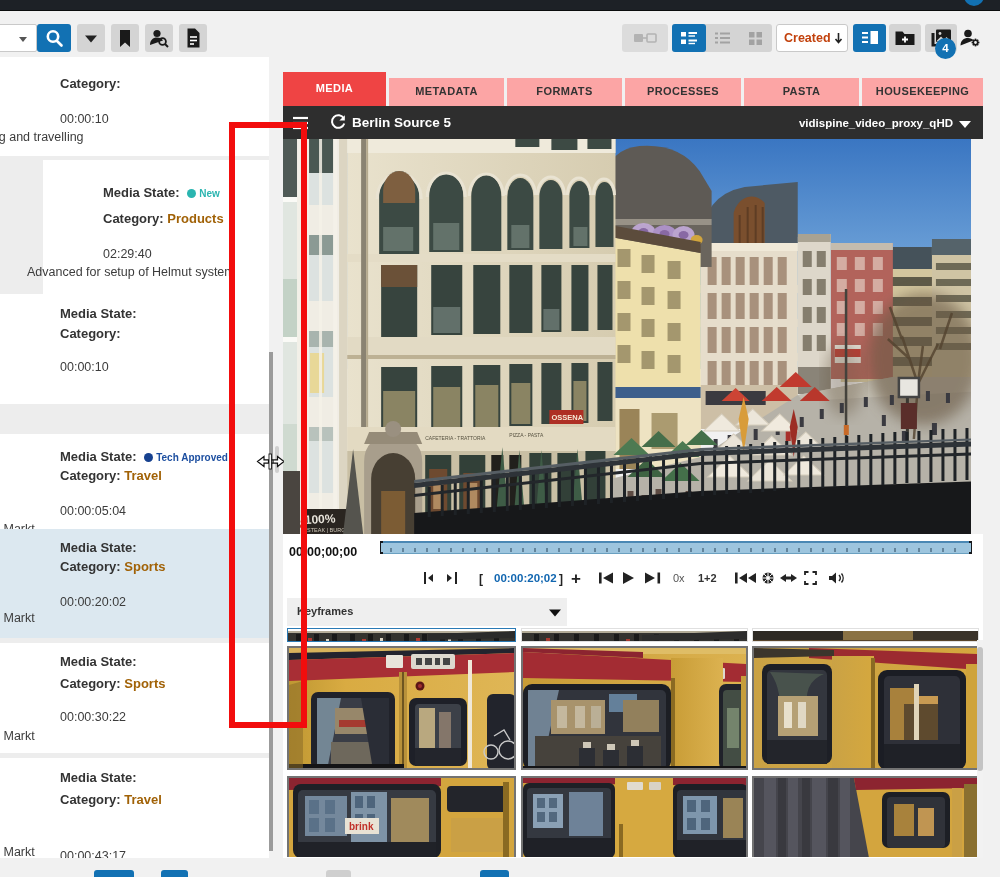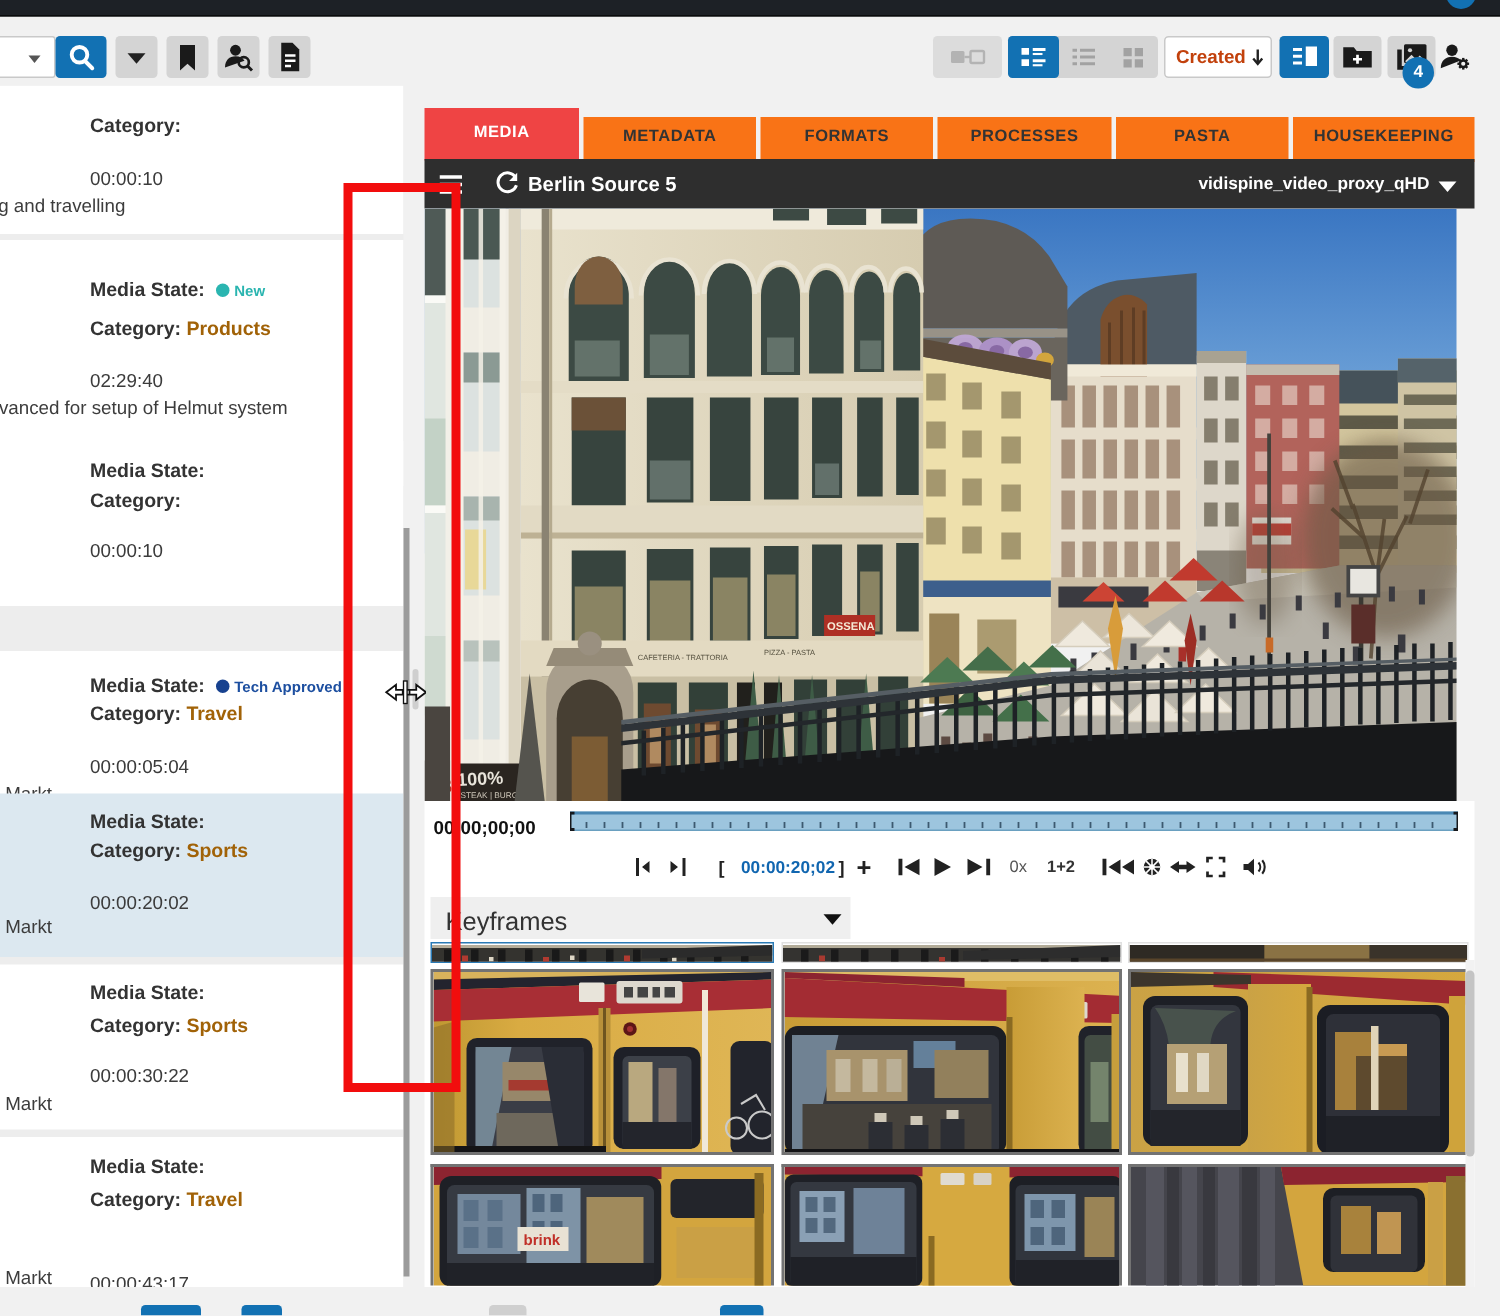--- a/index.html
+++ b/index.html
@@ -14,24 +14,24 @@
   
   .leftpanel { left:0; top:57px; width:269px; height:801px; background:#ededed; overflow:hidden; }
   .card { position:absolute; left:0; width:269px; background:#fff; color:#333; }
   .card.sel { background:#dce8f0; }
   .lbl { position:absolute; left:60px; font-size:13px; font-weight:bold; color:#333; white-space:nowrap; }
   .val { font-weight:bold; color:#a16207; }
   .tc { position:absolute; left:60px; font-size:12.5px; color:#3c3c3c; white-space:nowrap; }
   .desc { position:absolute; font-size:12.5px; color:#3c3c3c; white-space:nowrap; }
   .state { font-size:10px; font-weight:bold; }
   .dot { display:inline-block; width:9px; height:9px; border-radius:50%; vertical-align:-1px; margin:0 3px 0 4px; }
-  .tab { position:absolute; top:78px; height:30px; background:#f97316; color:#333; font-size:11px; font-weight:bold; text-align:center; line-height:26px; letter-spacing:0.4px; }
+  .tab { position:absolute; top:78px; height:30px; background:#fca5a5; color:#333; font-size:11px; font-weight:bold; text-align:center; line-height:26px; letter-spacing:0.4px; }
   .tab.active { top:72px; height:35px; background:#ef4444; color:#fff; line-height:32px; }
   .phead { position:absolute; left:283px; top:106px; width:700px; height:33px; background:#2e2e2e; }
-  .kfbar { position:absolute; left:287px; top:598px; width:280px; height:28px; background:#efefef; color:#333; font-size:17px; }
+  .kfbar { position:absolute; left:287px; top:598px; width:280px; height:28px; background:#efefef; color:#333; font-size:11px;font-weight:bold; }
   .thumb { position:absolute; background:#fff; border:2px solid #737373; overflow:hidden; }
   .redrect { position:absolute; left:229px; top:122px; width:78px; height:606px; border:6px solid #f20d0d; }
 </style>
 </head>
 <body>
   <div class="abs topbar"></div>
   <div class="abs avatar"></div>
 
   <div class="btn white" style="left:-20px;width:57px;border-radius:0 2px 2px 0;">
     <svg width="57" height="28">
@@ -160,21 +160,21 @@
       </g>
     </svg>
   </div>
 
   <div class="abs leftpanel" id="list">
     <div class="card" style="top:0;height:99px;">
       <span class="lbl" style="top:19px;">Category:</span>
       <span class="tc" style="top:55px;">00:00:10</span>
       <span class="desc" style="left:-29px;top:73px;">Hiking and travelling</span>
     </div>
-    <div class="card" style="top:103px;height:164px;">
+    <div class="card" style="top:103px;height:164px;margin-left:43px;">
       <span class="lbl" style="top:25px;">Media State: <span class="state" style="color:#2ab5b0;"><span class="dot" style="background:#2ab5b0;"></span>New</span></span>
       <span class="lbl" style="top:51px;">Category: <span class="val">Products</span></span>
       <span class="tc" style="top:87px;">02:29:40</span>
       <span class="desc" style="left:-16px;top:105px;">Advanced for setup of Helmut system</span>
     </div>
     <div class="card" style="top:237px;height:110px;">
       <span class="lbl" style="top:12px;">Media State:</span>
       <span class="lbl" style="top:32px;">Category:</span>
       <span class="tc" style="top:66px;">00:00:10</span>
     </div>

